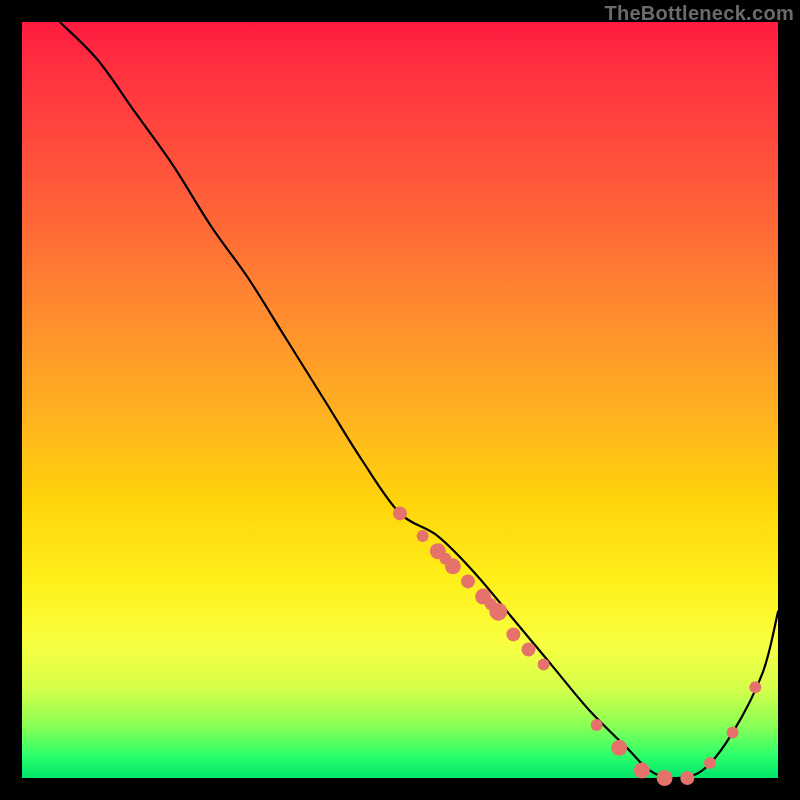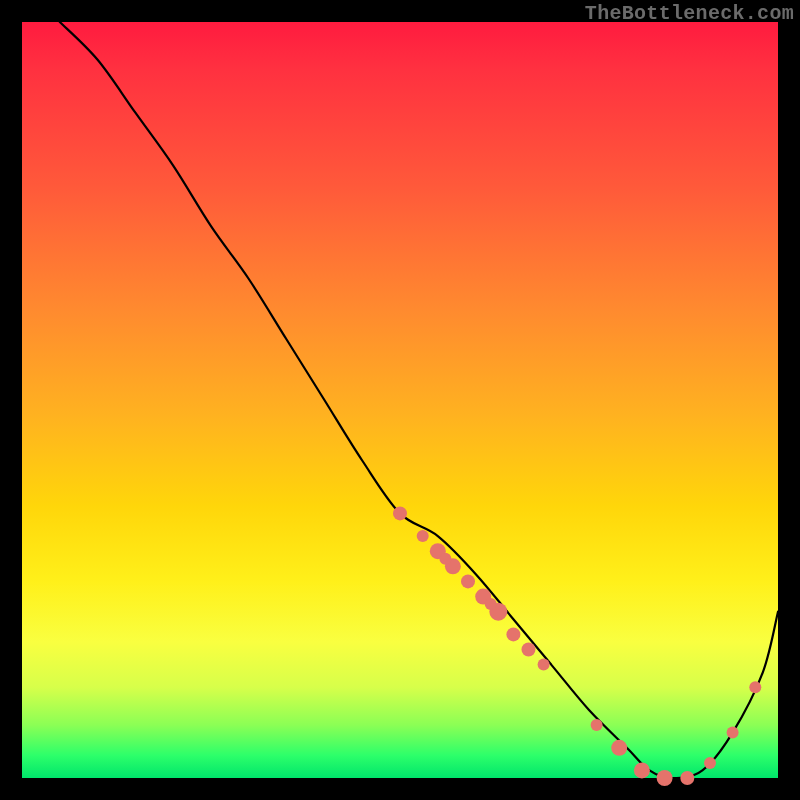--- a/index.html
+++ b/index.html
@@ -38,21 +38,21 @@
       #d7ff4a 88%,
       #8bff55 93%,
       #2dff6a 97%,
       #00e56b 100%
     );
   }
   .watermark {
     position: absolute;
     top: 2px;
     right: 6px;
-    font-family: Liberation Mono, monospace;
+    font-family: Liberation Sans, sans-serif;
     font-size: 20px;
     font-weight: 600;
     color: #6b6b6b;
     letter-spacing: 0.3px;
     user-select: none;
   }
   svg.curve {
     position: absolute;
     left: 0;
     top: 0;

